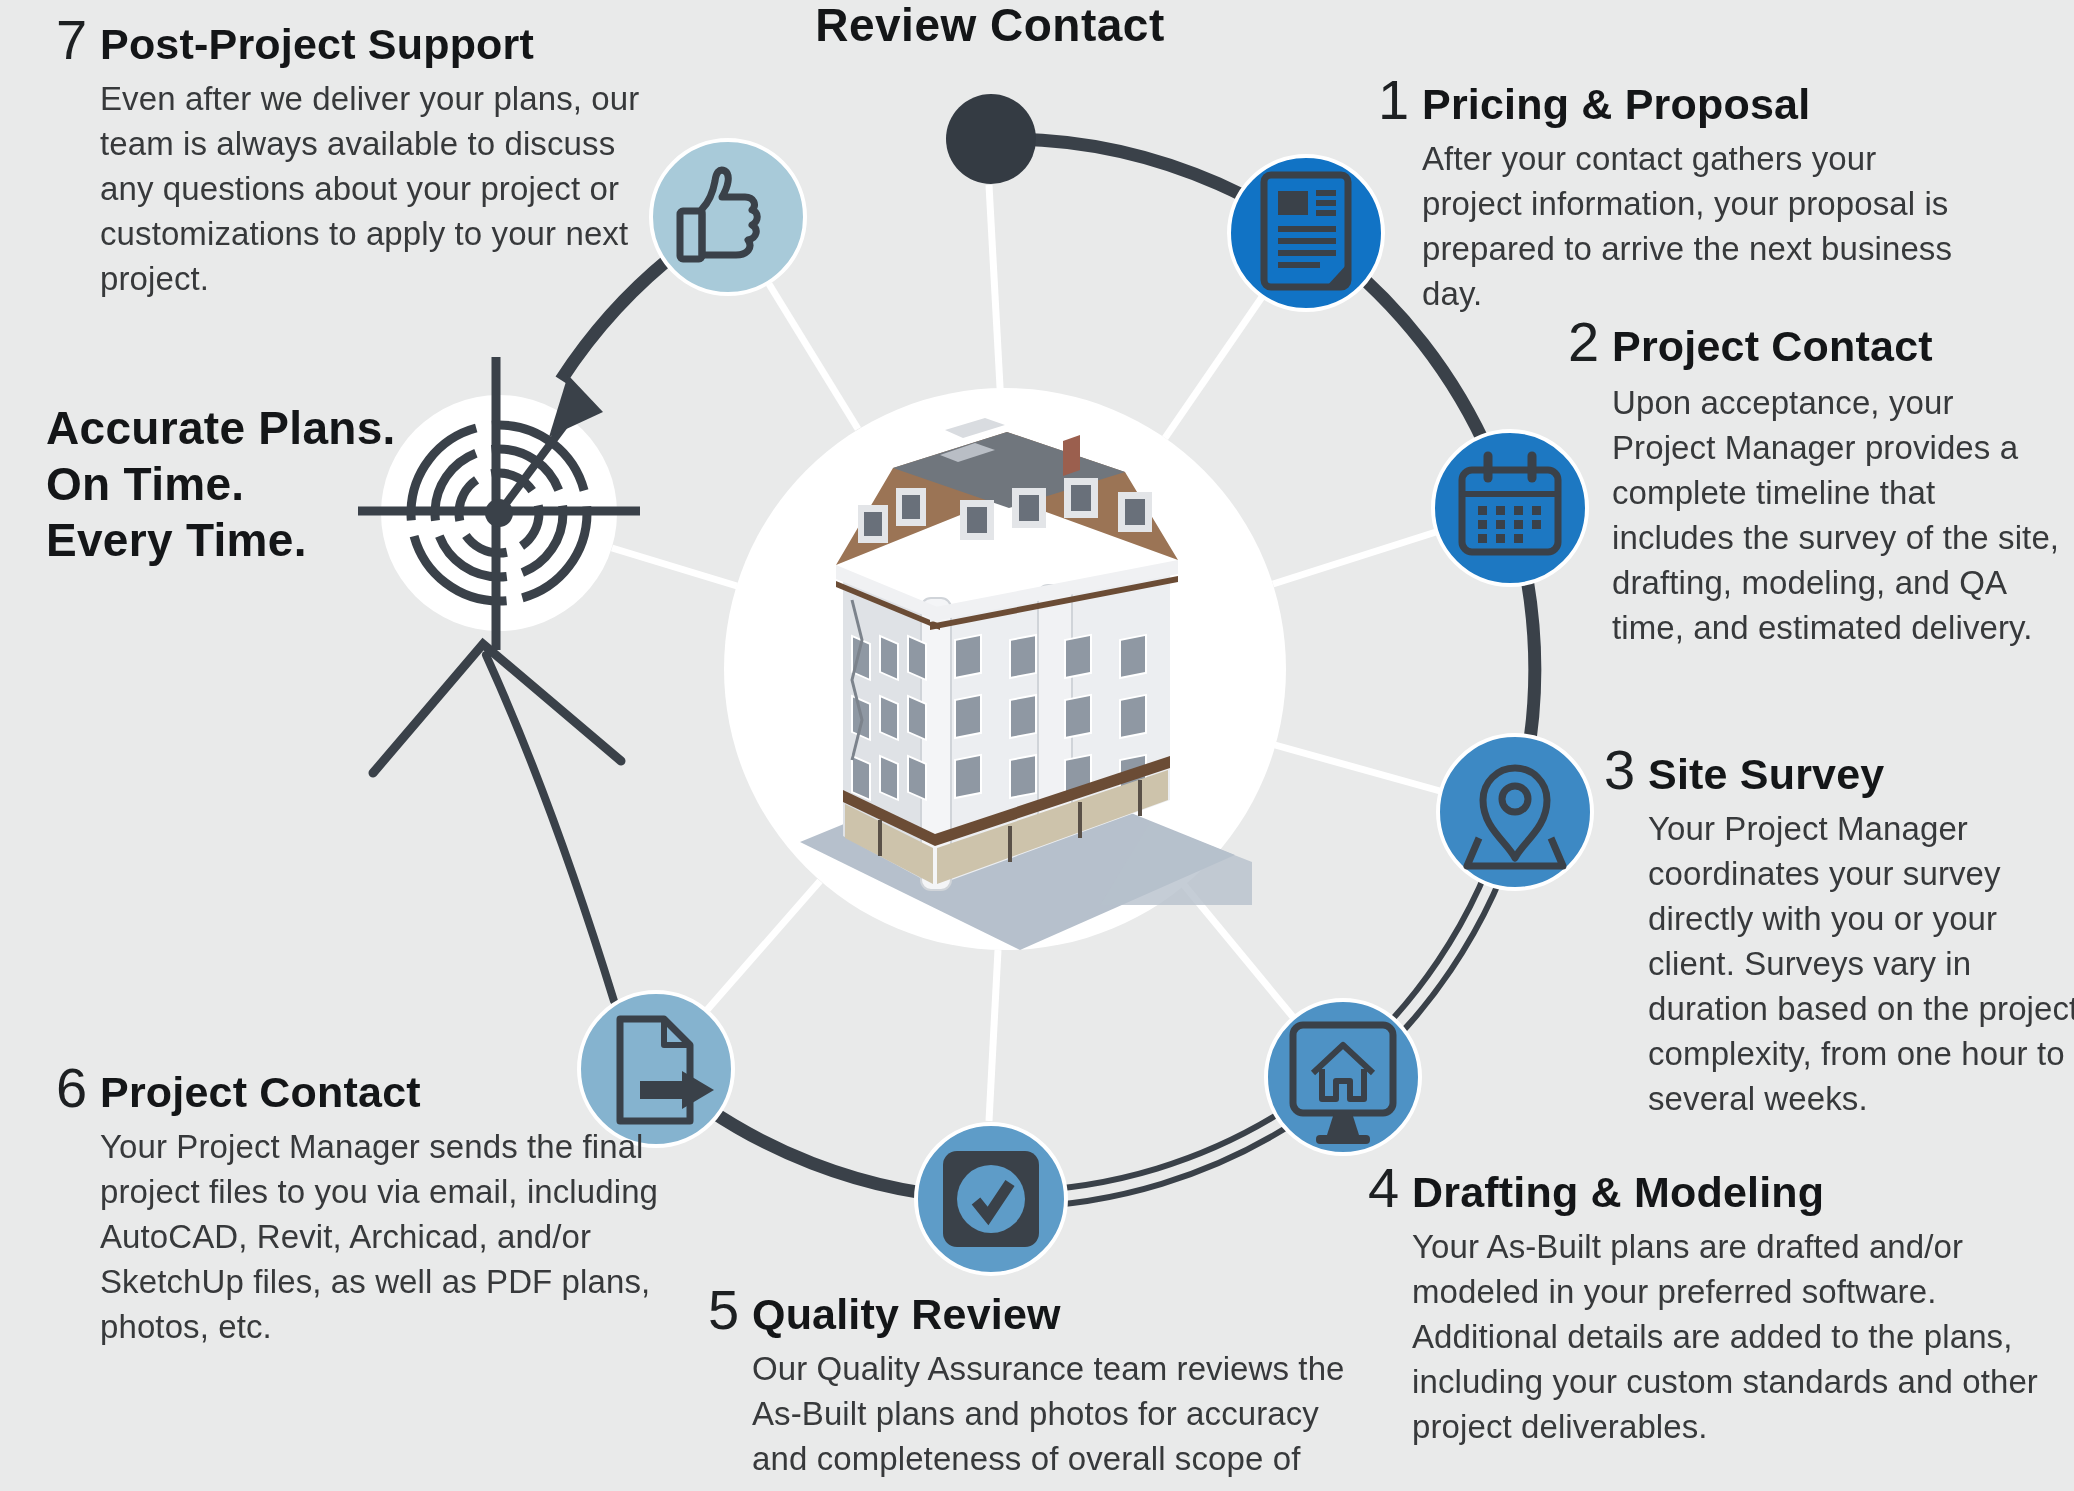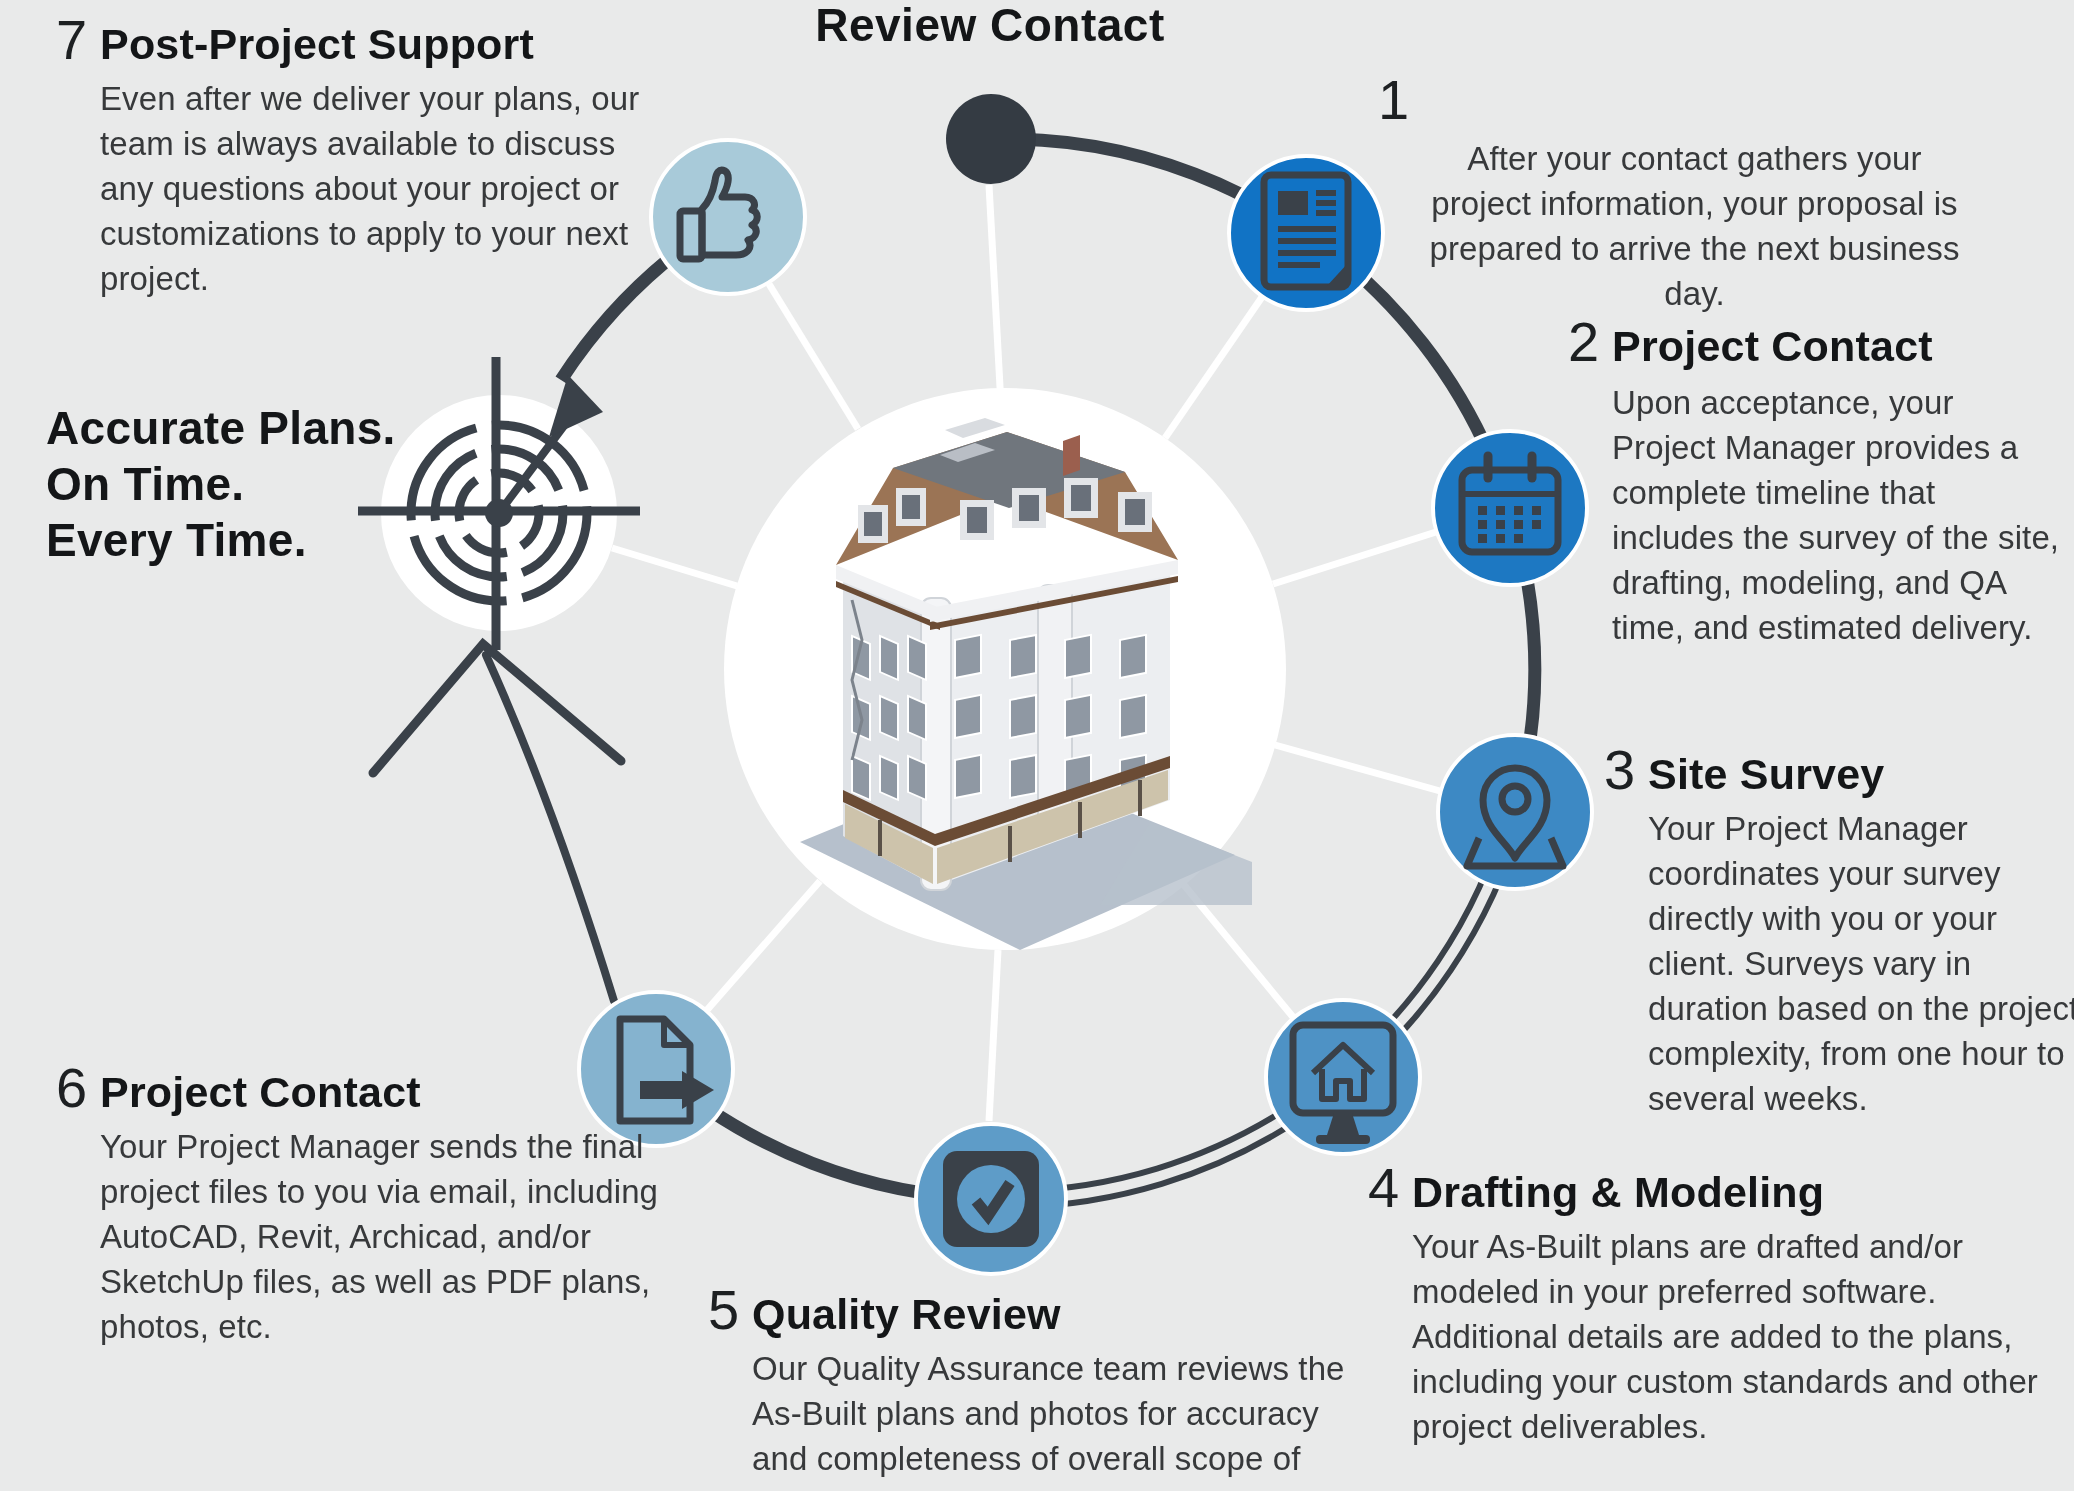--- a/index.html
+++ b/index.html
@@ -29,21 +29,21 @@
   }
   .step-head h2{
     margin:0;font-size:43px;font-weight:700;color:var(--heading,#141618);
     letter-spacing:.2px;line-height:1.08;white-space:nowrap;
   }
   .step p{
     margin:6px 0 0 44px;font-size:33px;font-weight:300;
     line-height:45px;color:var(--body,#37393b);letter-spacing:.1px;
   }
   .s7{left:56px;top:10px;}   .s7 p{width:570px;}
-  .s1{left:1378px;top:70px;} .s1 p{width:545px;text-align:center;}
+  .s1{left:1378px;top:70px;} .s1 p{width:545px;}
   .s2{left:1568px;top:312px;}.s2 p{width:450px;margin-top:8px;}
   .s3{left:1604px;top:740px;}.s3 p{width:435px;}
   .s4{left:1368px;top:1158px;}.s4 p{width:665px;}
   .s5{left:708px;top:1280px;}.s5 p{width:600px;}
   .s6{left:56px;top:1058px;} .s6 p{width:610px;}
 </style>
 </head>
 <body>
 
 <div id="stage">
@@ -266,20 +266,21 @@
 
   <div class="txt tagline">
     <div>Accurate Plans.</div>
     <div>On Time.</div>
     <div>Every Time.</div>
   </div>
 
   <div class="step s1">
     <div class="step-head">
       <span class="num">1</span>
+      <h2>Pricing &amp; Proposal</h2>
     </div>
     <p>After your contact gathers your project information, your proposal is prepared to arrive the next business day.</p>
   </div>
 
   <div class="step s2">
     <div class="step-head">
       <span class="num">2</span>
       <h2>Project Contact</h2>
     </div>
     <p>Upon acceptance, your Project Manager provides a complete timeline that includes the survey of the site, drafting, modeling, and QA time, and estimated delivery.</p>

